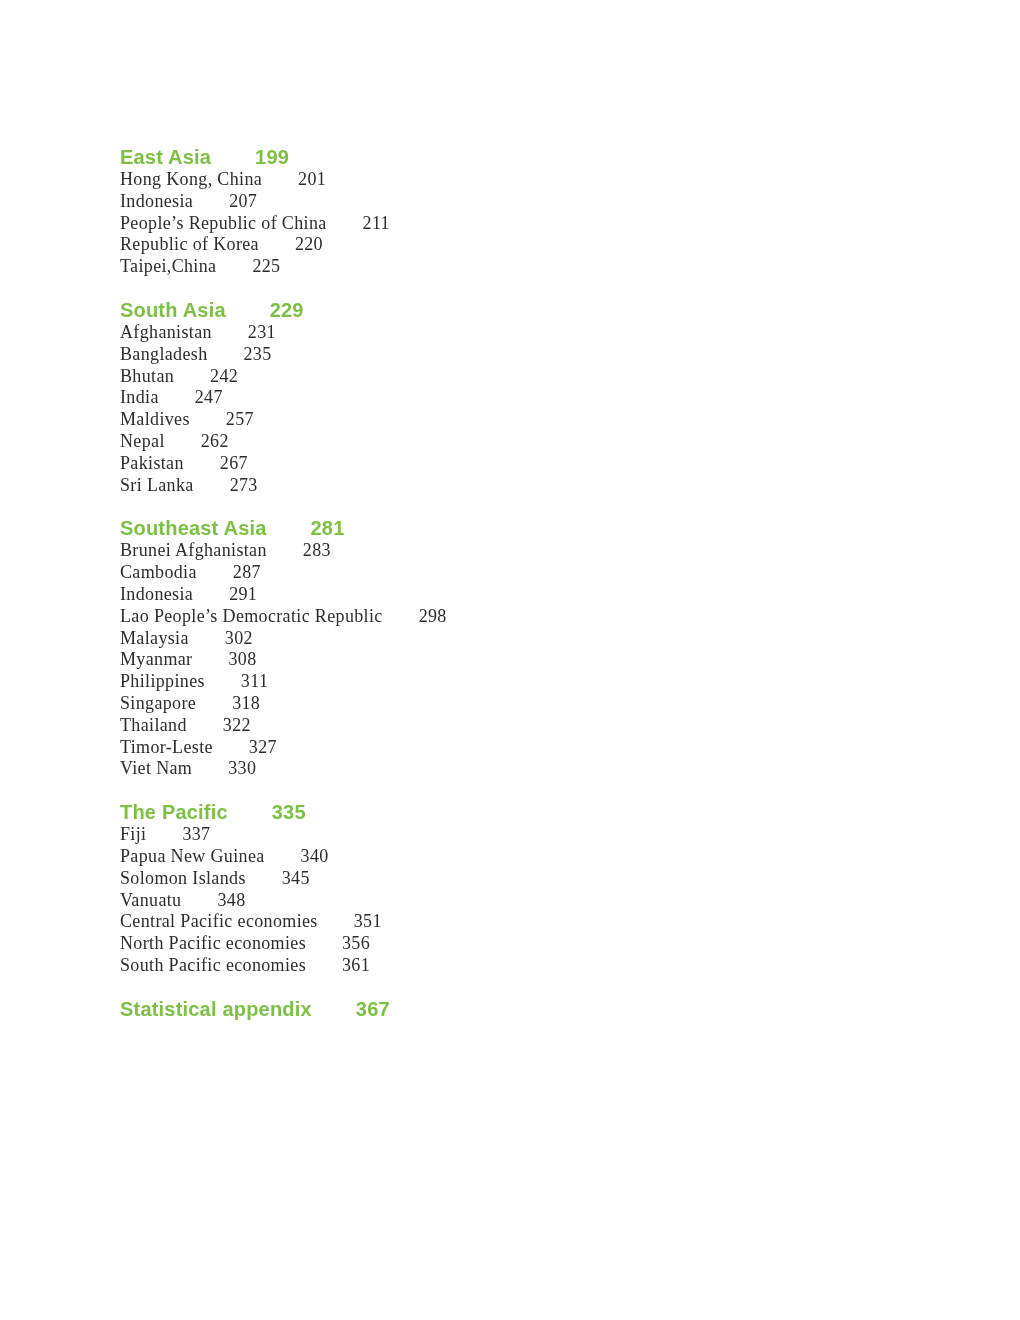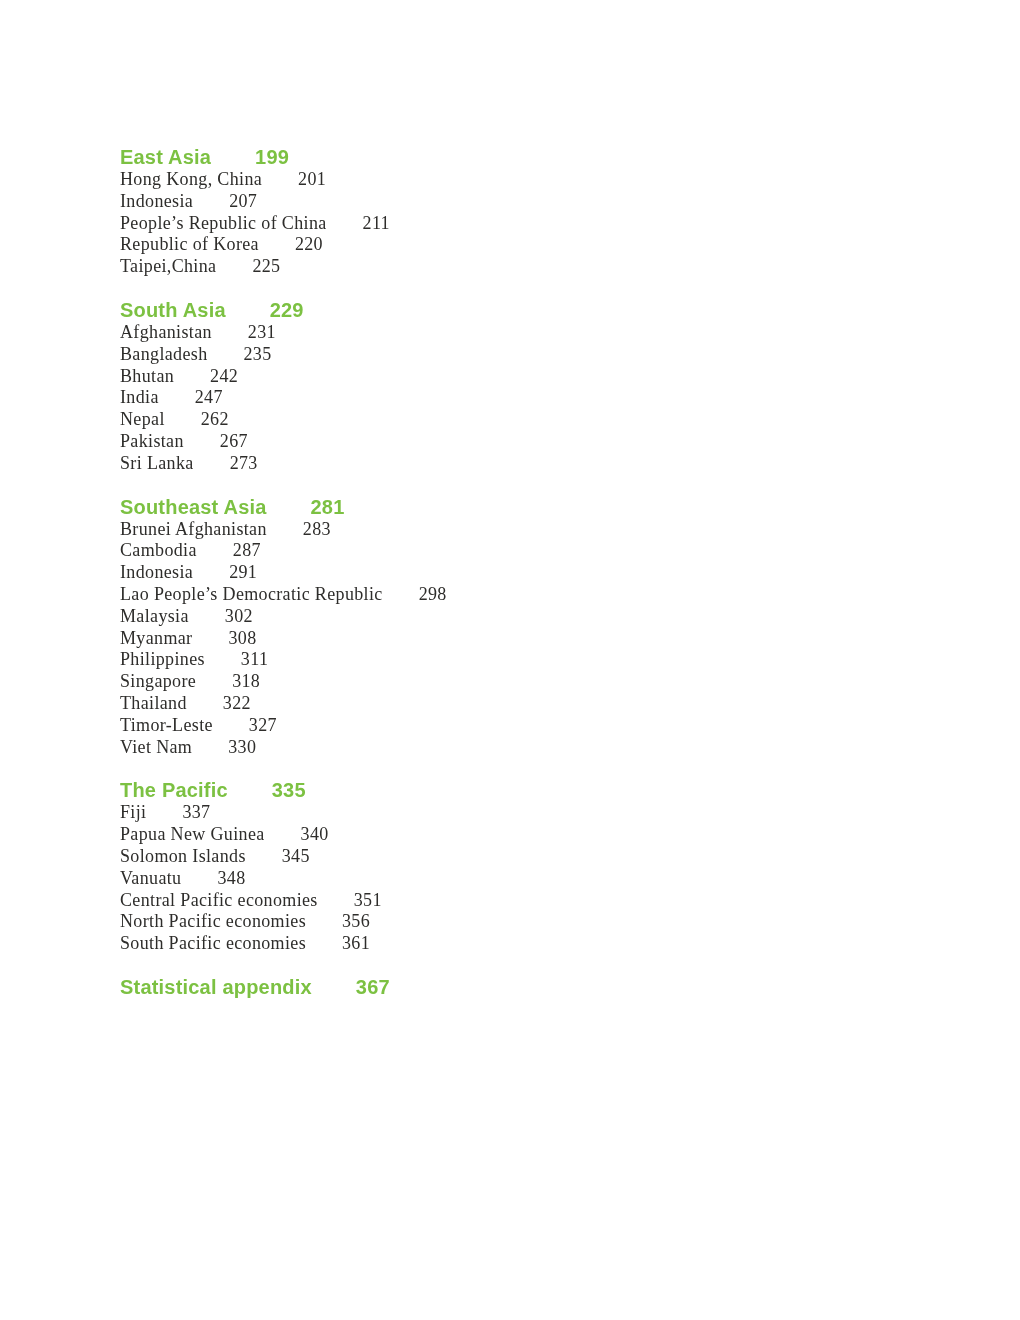--- a/index.html
+++ b/index.html
@@ -50,20 +50,21 @@
     <p class="entry"><span>Republic of Korea</span><span class="gap e-gap"></span><span>220</span></p>
     <p class="entry"><span>Taipei,China</span><span class="gap e-gap"></span><span>225</span></p>
   </div>
 
   <div class="section">
     <h2 class="heading"><span>South Asia</span><span class="gap h-gap"></span><span>229</span></h2>
     <p class="entry"><span>Afghanistan</span><span class="gap e-gap"></span><span>231</span></p>
     <p class="entry"><span>Bangladesh</span><span class="gap e-gap"></span><span>235</span></p>
     <p class="entry"><span>Bhutan</span><span class="gap e-gap"></span><span>242</span></p>
     <p class="entry"><span>India</span><span class="gap e-gap"></span><span>247</span></p>
+    <p class="entry"><span>Maldives</span><span class="gap e-gap"></span><span>257</span></p>
     <p class="entry"><span>Nepal</span><span class="gap e-gap"></span><span>262</span></p>
     <p class="entry"><span>Pakistan</span><span class="gap e-gap"></span><span>267</span></p>
     <p class="entry"><span>Sri Lanka</span><span class="gap e-gap"></span><span>273</span></p>
   </div>
 
   <div class="section">
     <h2 class="heading"><span>Southeast Asia</span><span class="gap h-gap"></span><span>281</span></h2>
     <p class="entry"><span>Brunei Afghanistan</span><span class="gap e-gap"></span><span>283</span></p>
     <p class="entry"><span>Cambodia</span><span class="gap e-gap"></span><span>287</span></p>
     <p class="entry"><span>Indonesia</span><span class="gap e-gap"></span><span>291</span></p>

